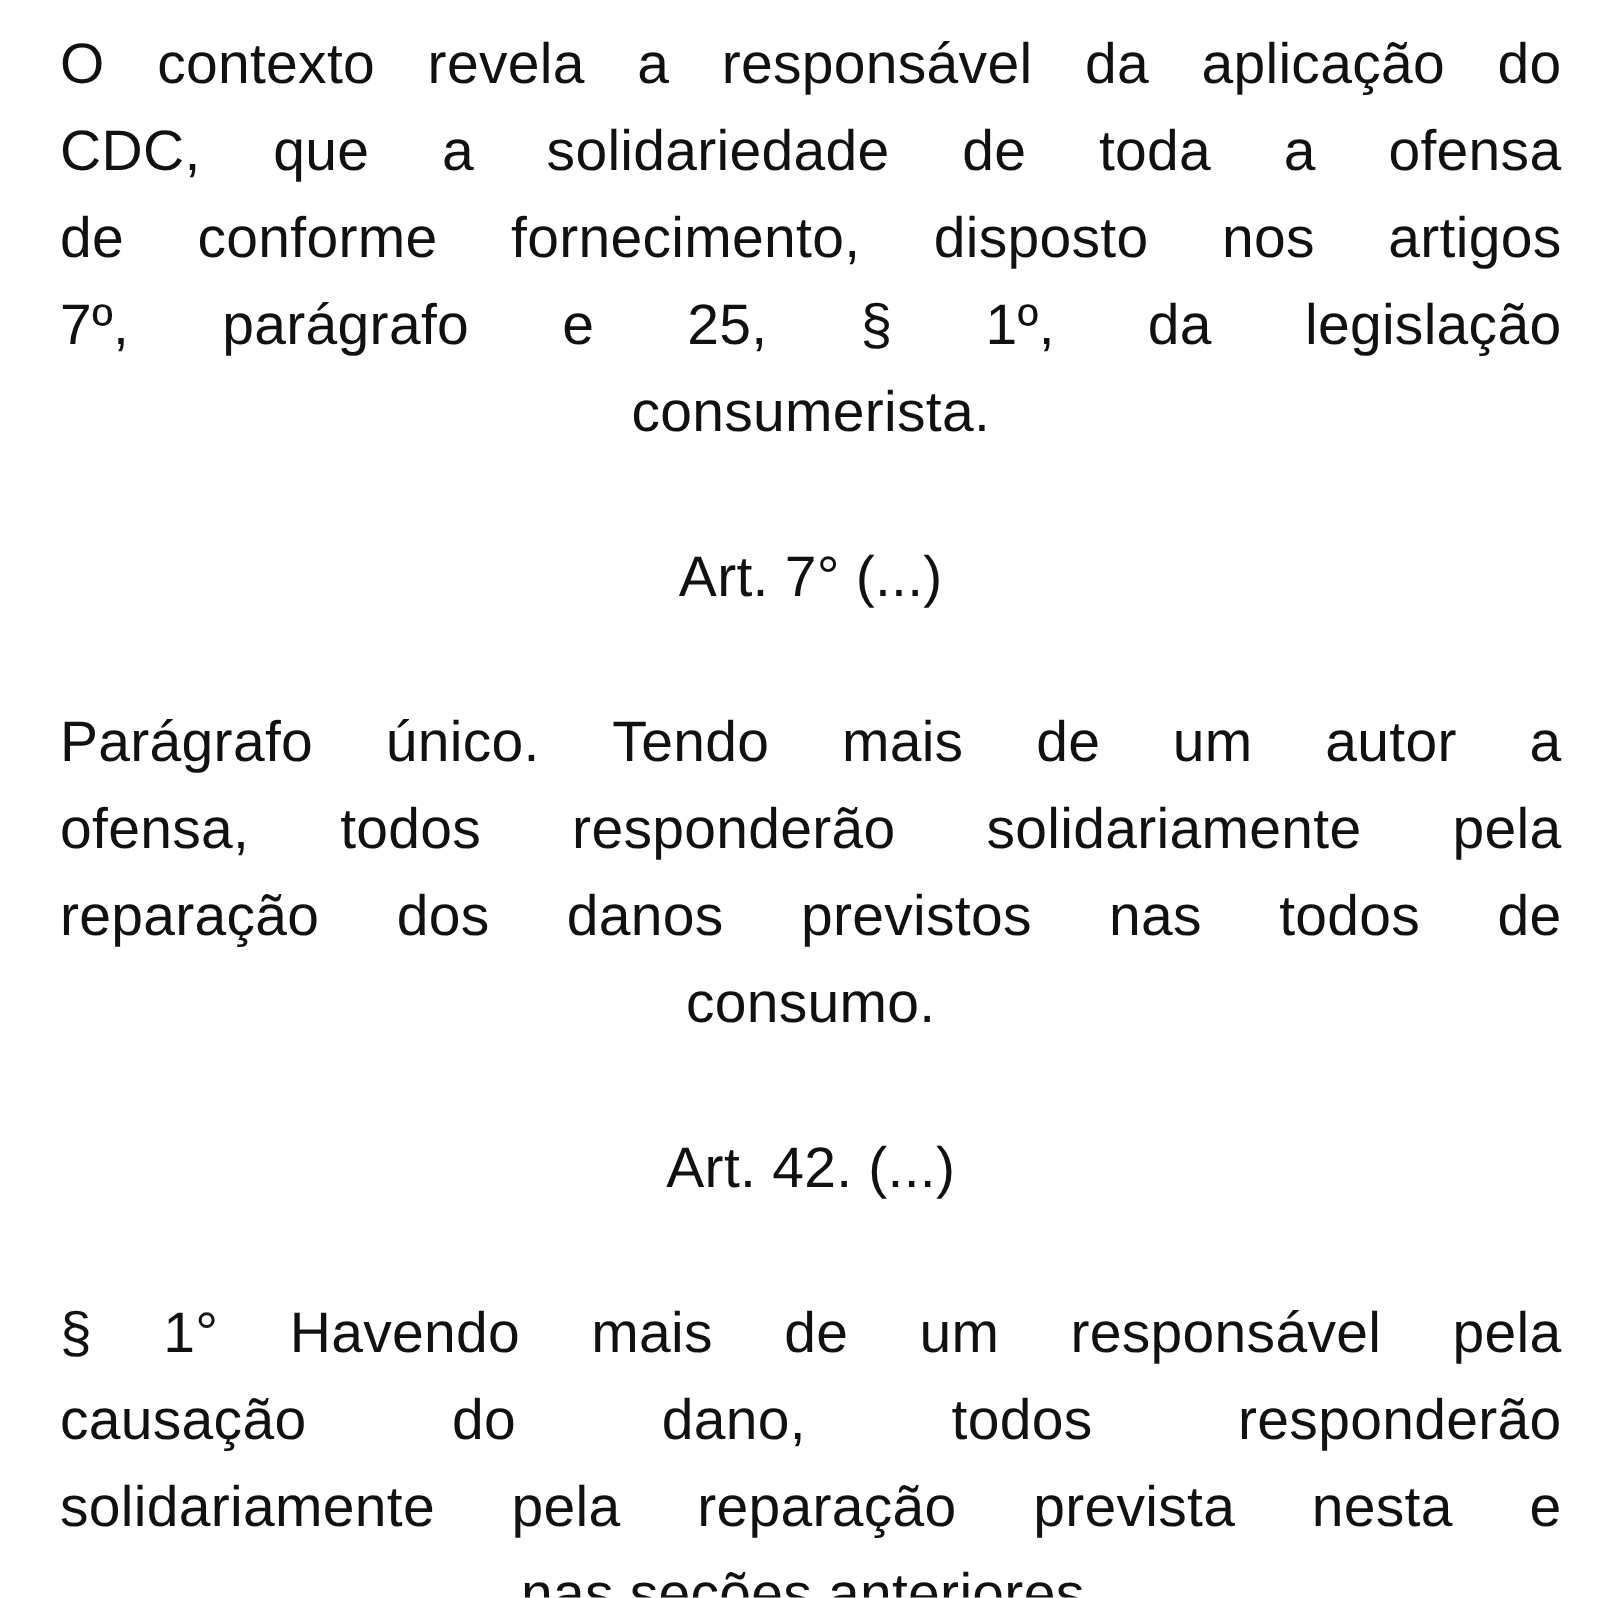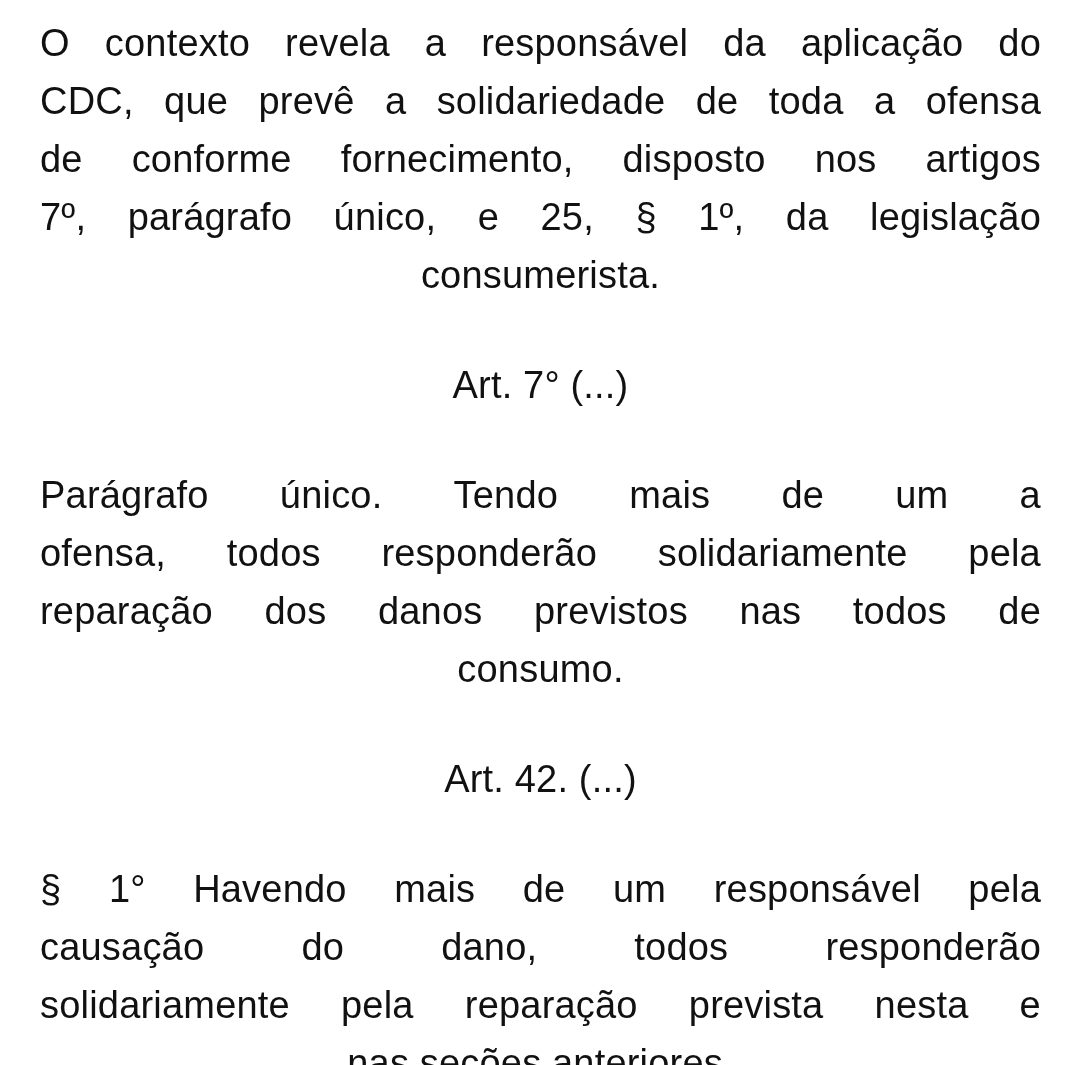--- a/index.html
+++ b/index.html
@@ -65,21 +65,20 @@
           <span>responsável</span>
           <span>da</span>
           <span>aplicação</span>
           <span>do</span>
         </span>
       </span>
     <span class="line">
         <span class="inner">
           <span>CDC,</span>
           <span>que</span>
-          <span>prevê</span>
           <span>a</span>
           <span>solidariedade</span>
           <span>de</span>
           <span>toda</span>
           <span>a</span>
           <span>ofensa</span>
         </span>
       </span>
     <span class="line">
         <span class="inner">
@@ -88,21 +87,20 @@
           <span>fornecimento,</span>
           <span>disposto</span>
           <span>nos</span>
           <span>artigos</span>
         </span>
       </span>
     <span class="line">
         <span class="inner">
           <span>7º,</span>
           <span>parágrafo</span>
-          <span>único,</span>
           <span>e</span>
           <span>25,</span>
           <span>§</span>
           <span>1º,</span>
           <span>da</span>
           <span>legislação</span>
         </span>
       </span>
     <span class="line last">
         <span class="inner">
@@ -127,20 +125,21 @@
 
   <p class="para">
     <span class="line">
         <span class="inner">
           <span>Parágrafo</span>
           <span>único.</span>
           <span>Tendo</span>
           <span>mais</span>
           <span>de</span>
           <span>um</span>
+          <span>autor</span>
           <span>a</span>
         </span>
       </span>
     <span class="line">
         <span class="inner">
           <span>ofensa,</span>
           <span>todos</span>
           <span>responderão</span>
           <span>solidariamente</span>
           <span>pela</span>

